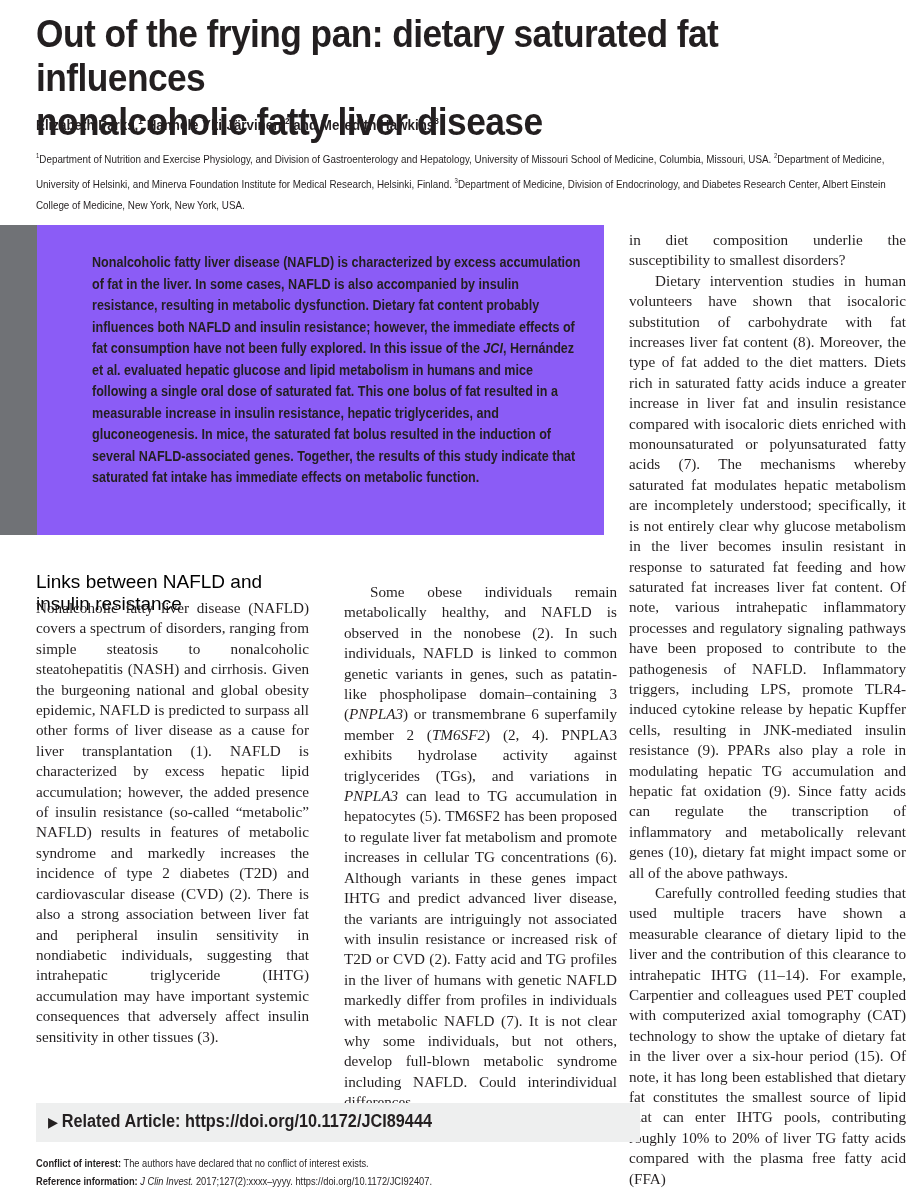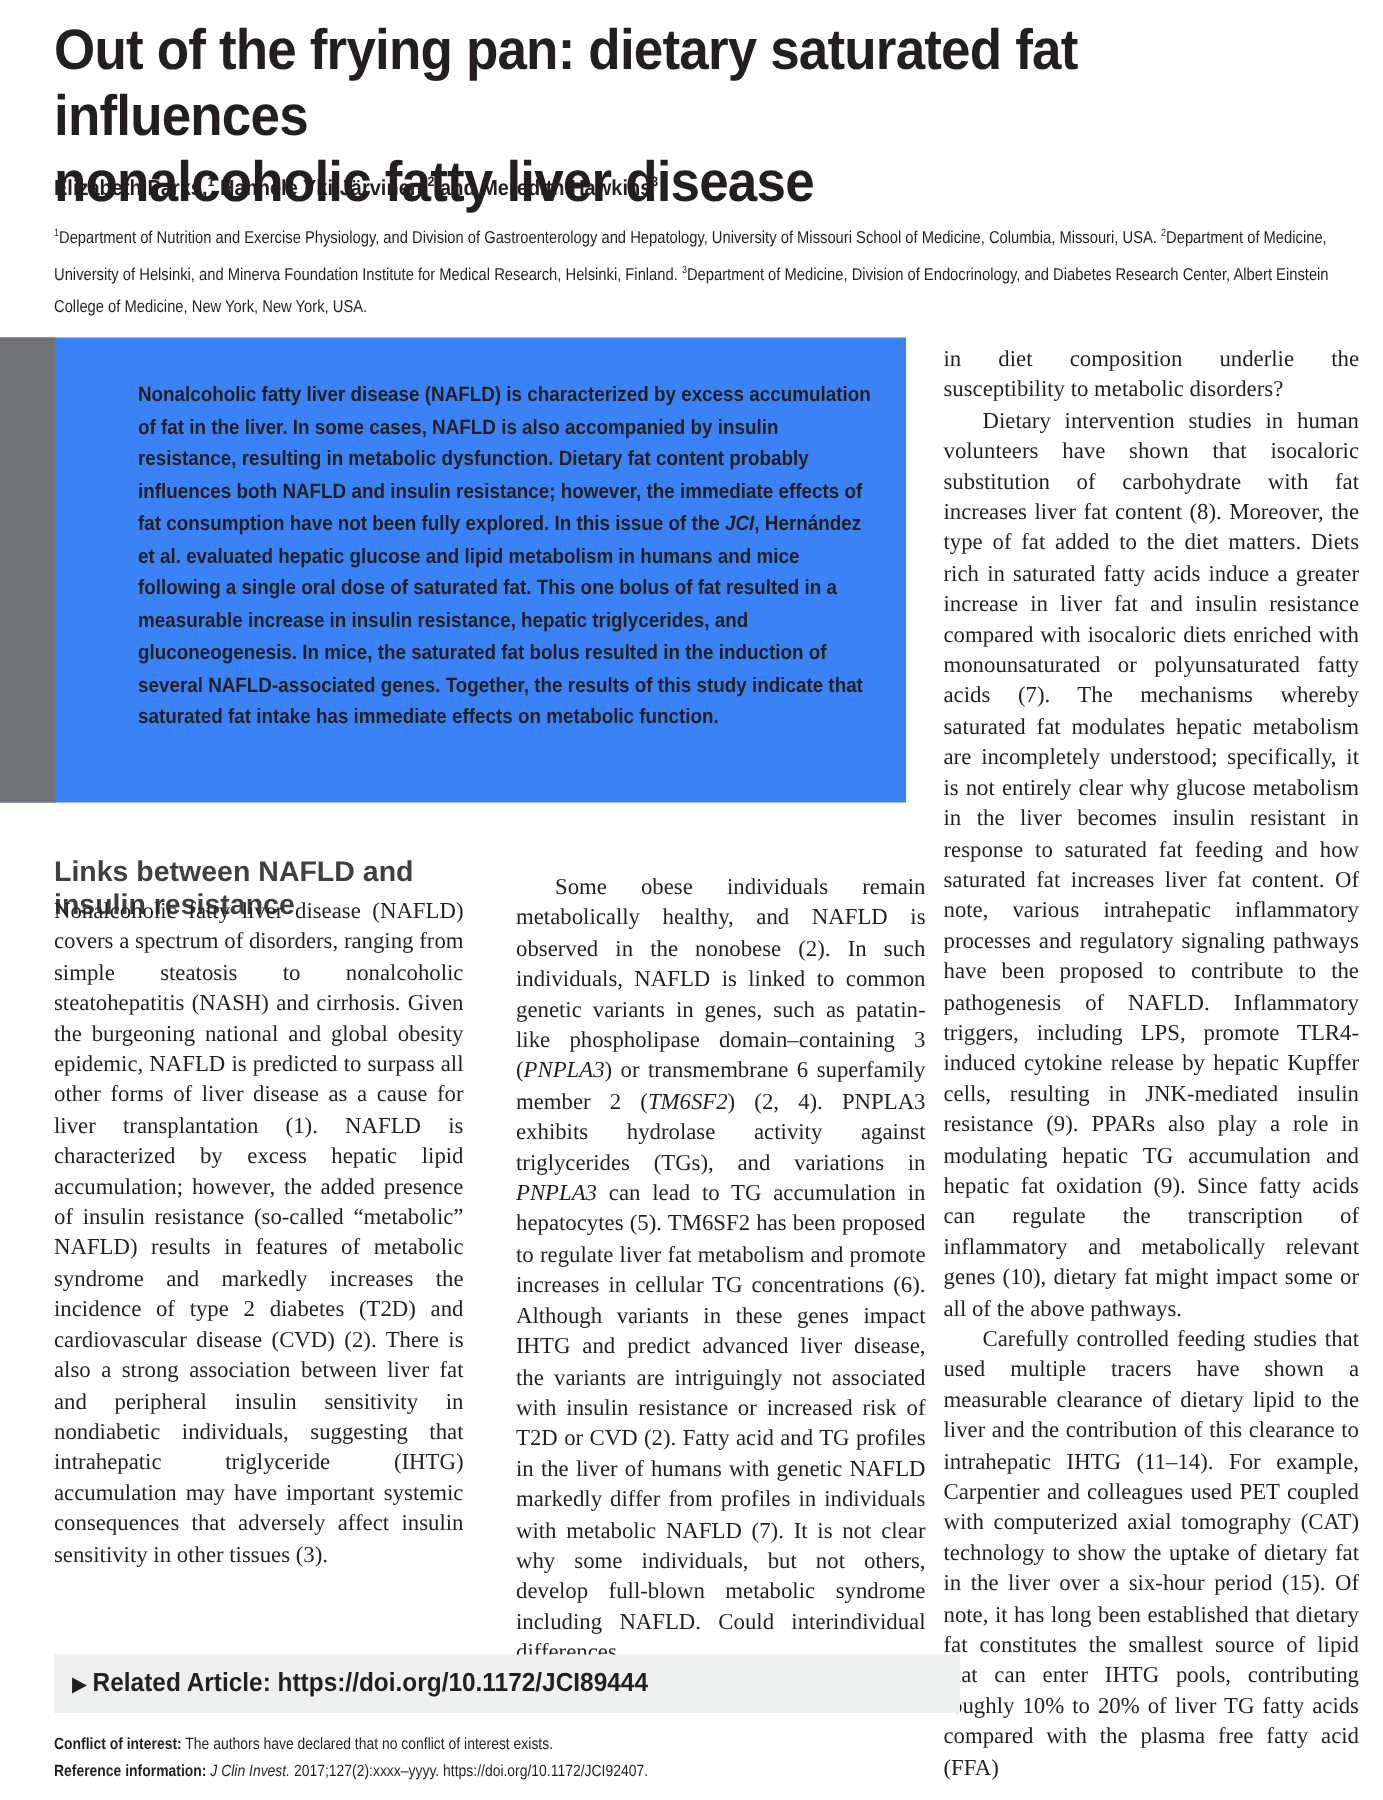--- a/index.html
+++ b/index.html
@@ -17,39 +17,39 @@
     font-size: 14.5px; font-weight: bold; transform: scaleX(0.92); transform-origin: left top;
   }
   #authors sup { font-size: 9px; }
   #affil {
     position: absolute; left: 36px; top: 145px; width: 1010px;
     font-size: 11.5px; line-height: 21px; transform: scaleX(0.855); transform-origin: left top;
   }
   #affil sup { font-size: 7px; }
 
   #abstract-box {
-    position: absolute; left: 0; top: 225px; width: 604px; height: 310px; background: #3b82f6;
+    position: absolute; left: 0; top: 225px; width: 604px; height: 310px; background: #8b5cf6;
   }
   #abstract-bar { position: absolute; left: 0; top: 0; width: 37px; height: 310px; background: #707276; }
   #abstract-text {
     position: absolute; left: 92px; top: 27px; width: 494px;
     font-size: 13.8px; line-height: 21.5px; font-weight: bold;
     transform: scaleX(0.91); transform-origin: left top; width: 540px;
   }
 
   .col { position: absolute; font-size: 15.2px; line-height: 20.4px; text-align: justify; }
   .col p { margin: 0; }
   .indent { text-indent: 26px; }
   #col-left { left: 36px; top: 598px; width: 273px; }
   #col-mid { left: 344px; top: 582px; width: 273px; }
   #col-right { left: 629px; top: 230px; width: 277px; }
 
   #section-heading {
     position: absolute; left: 36px; top: 571px; width: 300px;
-    font-size: 19px; line-height: 22px; font-weight: bold; margin: 0; color: #404040;
+    font-size: 19px; line-height: 22px; font-weight: normal; margin: 0; color: #000000;
   }
 
   #related-box {
     position: absolute; left: 36px; top: 1103px; width: 568px; height: 39px; background: #eeefef; padding-left: 36px;
   }
   #related-text {
     position: absolute; left: 12px; top: 8px; font-size: 17.5px; font-weight: bold; white-space: nowrap;
     transform: scaleX(0.93); transform-origin: left top;
   }
   #related-arrow { font-size: 14px; margin-right: 4px; }
@@ -90,21 +90,21 @@
 
 <div id="col-left" class="col serif">
   <p>Nonalcoholic fatty liver disease (NAFLD) covers a spectrum of disorders, ranging from simple steatosis to nonalcoholic steatohepatitis (NASH) and cirrhosis. Given the burgeoning national and global obesity epidemic, NAFLD is predicted to surpass all other forms of liver disease as a cause for liver transplantation (1). NAFLD is characterized by excess hepatic lipid accumulation; however, the added presence of insulin resistance (so-called “metabolic” NAFLD) results in features of metabolic syndrome and markedly increases the incidence of type 2 diabetes (T2D) and cardiovascular disease (CVD) (2). There is also a strong association between liver fat and peripheral insulin sensitivity in nondiabetic individuals, suggesting that intrahepatic triglyceride (IHTG) accumulation may have important systemic consequences that adversely affect insulin sensitivity in other tissues (3).</p>
 </div>
 
 <div id="col-mid" class="col serif">
   <p class="indent"><span>Some obese individuals remain metabolically healthy, and NAFLD is observed in the nonobese (2). In such individuals, NAFLD is linked to common genetic variants in genes, such as patatin-like phospholipase domain–containing 3 (</span><i>PNPLA3</i><span>) or transmembrane 6 superfamily member 2 (</span><i>TM6SF2</i><span>) (2, 4). PNPLA3 exhibits hydrolase activity against triglycerides (TGs), and variations in </span><i>PNPLA3</i><span> can lead to TG accumulation in hepatocytes (5). TM6SF2 has been proposed to regulate liver fat metabolism and promote increases in cellular TG concentrations (6). Although variants in these genes impact IHTG and predict advanced liver disease, the variants are intriguingly not associated with insulin resistance or increased risk of T2D or CVD (2). Fatty acid and TG profiles in the liver of humans with genetic NAFLD markedly differ from profiles in individuals with metabolic NAFLD (7). It is not clear why some individuals, but not others, develop full-blown metabolic syndrome including NAFLD. Could interindividual differences</span></p>
 </div>
 
 <div id="col-right" class="col serif">
-  <p>in diet composition underlie the susceptibility to metabolic disorders?</p>
+  <p>in diet composition underlie the susceptibility to smallest disorders?</p>
   <p class="indent">Dietary intervention studies in human volunteers have shown that isocaloric substitution of carbohydrate with fat increases liver fat content (8). Moreover, the type of fat added to the diet matters. Diets rich in saturated fatty acids induce a greater increase in liver fat and insulin resistance compared with isocaloric diets enriched with monounsaturated or polyunsaturated fatty acids (7). The mechanisms whereby saturated fat modulates hepatic metabolism are incompletely understood; specifically, it is not entirely clear why glucose metabolism in the liver becomes insulin resistant in response to saturated fat feeding and how saturated fat increases liver fat content. Of note, various intrahepatic inflammatory processes and regulatory signaling pathways have been proposed to contribute to the pathogenesis of NAFLD. Inflammatory triggers, including LPS, promote TLR4-induced cytokine release by hepatic Kupffer cells, resulting in JNK-mediated insulin resistance (9). PPARs also play a role in modulating hepatic TG accumulation and hepatic fat oxidation (9). Since fatty acids can regulate the transcription of inflammatory and metabolically relevant genes (10), dietary fat might impact some or all of the above pathways.</p>
   <p class="indent">Carefully controlled feeding studies that used multiple tracers have shown a measurable clearance of dietary lipid to the liver and the contribution of this clearance to intrahepatic IHTG (11–14). For example, Carpentier and colleagues used PET coupled with computerized axial tomography (CAT) technology to show the uptake of dietary fat in the liver over a six-hour period (15). Of note, it has long been established that dietary fat constitutes the smallest source of lipid that can enter IHTG pools, contributing roughly 10% to 20% of liver TG fatty acids compared with the plasma free fatty acid (FFA)</p>
 </div>
 
 <div id="related-box">
   <div id="related-text" class="sans"><span id="related-arrow">▶</span><span>Related Article: https://doi.org/10.1172/JCI89444</span></div>
 </div>
 
 <div id="foot-coi" class="foot sans"><b>Conflict of interest:</b><span> The authors have declared that no conflict of interest exists.</span></div>
 

